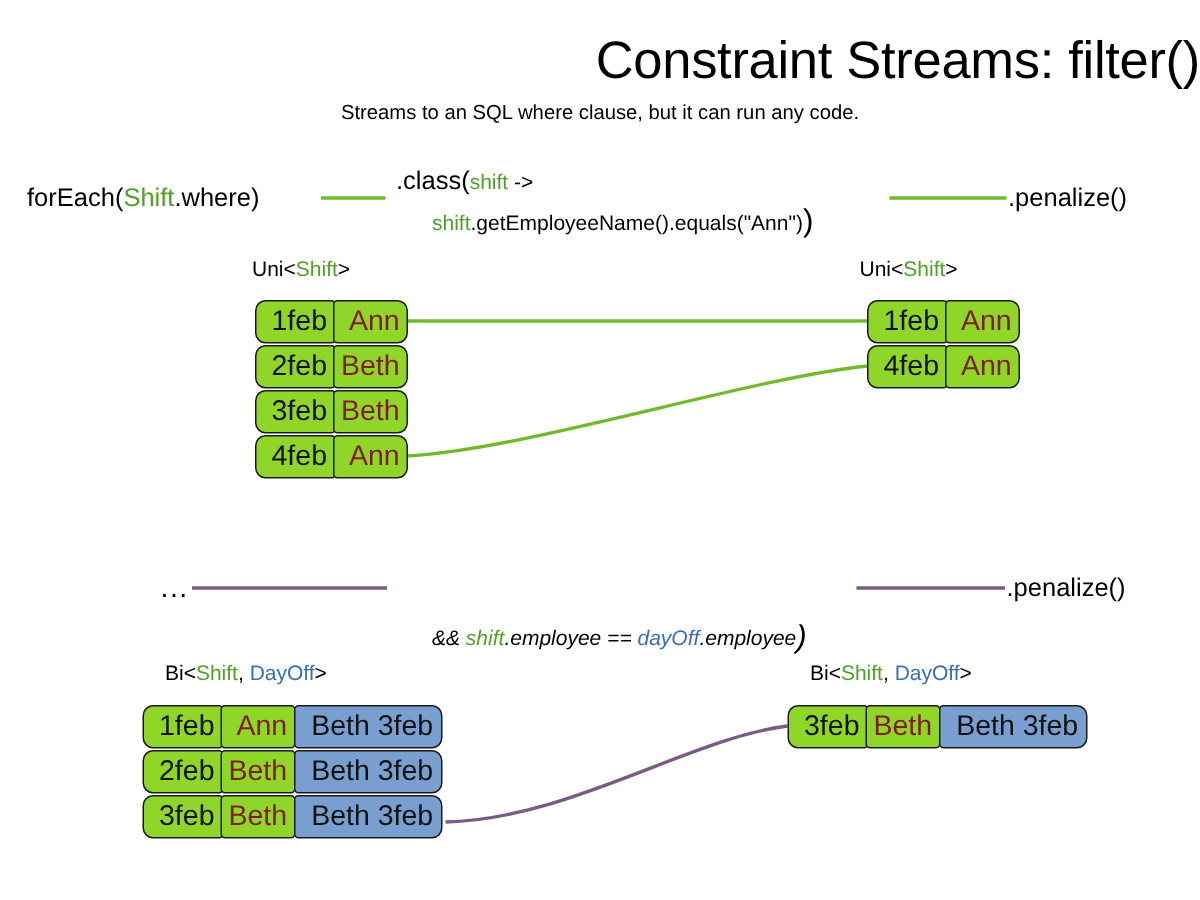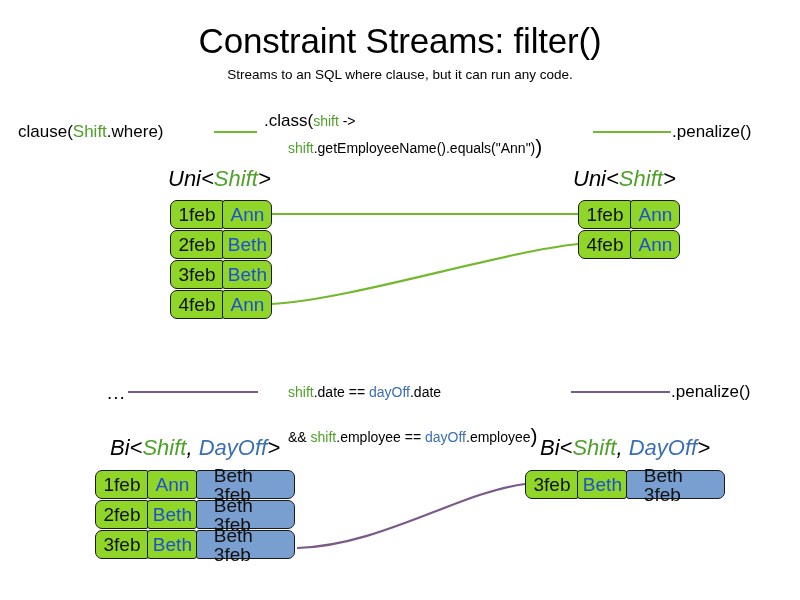--- a/index.html
+++ b/index.html
@@ -19,21 +19,21 @@
     position: relative;
     width: 800px;
     height: 600px;
   }
   .abs { position: absolute; }
 
   
   .title {
     left: 0; top: 20px;
     width: 800px;
-    text-align: center;
+    text-align: right;
     font-size: 35px;
     line-height: 42px;
     letter-spacing: -0.2px;
     white-space: nowrap;
   }
   .subtitle {
     left: 0; top: 66px;
     width: 800px;
     text-align: center;
     font-size: 13.5px;
@@ -44,52 +44,51 @@
   
   .code { font-size: 17px; line-height: 21px; white-space: nowrap; }
   .code-sm { font-size: 14px; line-height: 19px; white-space: nowrap; }
   .green-t { color: #4FA12B; }
   .blue-t  { color: #3A6FB5; }
   .blk     { color: #000000; }
 
   .big-paren { font-size: 21px; line-height: 16px; vertical-align: -1px; }
 
   .label-generic {
-    font-size: 22px;
+    font-size: 14px;
     line-height: 22px;
     white-space: nowrap;
-    font-style: italic;
   }
 
   
   .tuple-table { display: flex; flex-direction: column; gap: 1px; }
   .tuple-row {
     display: flex;
     height: 29px;
     position: relative;
   }
   .cell {
     box-sizing: border-box;
     height: 29px;
     border: 1.6px solid #1a1a1a;
     display: flex;
     align-items: center;
-    justify-content: center;
+    justify-content: flex-end;
     font-size: 19px;
     line-height: 19px;
-    padding: 0 17px;
+    padding: 0 5px;
     position: relative;
   }
   .cell-green { background: #8FD628; }
   .cell-blue  { background: #789FD0; }
   .cell.first { border-radius: 7px 3px 3px 7px; }
   .cell.mid   { border-radius: 3px; margin-left: -1.6px; }
   .cell.last  { border-radius: 3px 7px 7px 3px; margin-left: -1.6px; }
   .t-date { color: #111111; }
-  .t-name { color: #1d4ed8; }
+  .t-name { color: #7f1d1d; }
   .t-blue-txt { color: #111111; }
 
   
   svg.connectors {
     position: absolute;
     left: 0; top: 0;
     width: 800px; height: 600px;
     pointer-events: none;
   }
   .ellipsis { font-size: 19px; line-height: 19px; letter-spacing: 1px; }
@@ -113,21 +112,21 @@
 
     <line x1="571" y1="392" x2="670" y2="392" stroke="#7A5A86" stroke-width="2.2"></line>
 
     <path d="M297,548 C380,546 460,492 525,484" stroke="#7A5A86" stroke-width="2.2" fill="none"></path>
   </svg>
 
   <div class="abs title">Constraint Streams: filter()</div>
   <div class="abs subtitle">Streams to an SQL where clause, but it can run any code.</div>
 
   <div class="abs code" style="left:18px; top:121px;">
-    <span class="blk">clause(</span><span class="green-t">Shift</span><span class="blk">.where)</span>
+    <span class="blk">forEach(</span><span class="green-t">Shift</span><span class="blk">.where)</span>
   </div>
 
   <div class="abs code" style="left:264px; top:110px;">
     <span class="blk">.class(</span><span class="green-t code-sm">shift</span><span class="blk code-sm"> -&gt;</span>
   </div>
 
   <div class="abs code-sm" style="left:288px; top:139px;">
     <span class="green-t">shift</span><span class="blk">.getEmployeeName().equals("Ann")</span><span class="blk big-paren">)</span>
   </div>
 
@@ -191,25 +190,22 @@
         </div>
       <div class="cell cell-green last" style="width:50px;">
         <span class="t-name">Ann</span>
         </div>
     </div>
   </div>
 
   <div class="abs ellipsis" style="left:107px; top:383px;">...</div>
 
 
-  <div class="abs code-sm" style="left:288px; top:383px;">
-    <span class="green-t">shift</span><span class="blk">.date == </span><span class="blue-t">dayOff</span><span class="blk">.date</span>
-  </div>
-
-  <div class="abs code-sm" style="left:288px; top:428px;">
+
+  <div class="abs code-sm" style="left:288px; top:416px;font-style:italic;">
     <span class="blk">&amp;&amp; </span><span class="green-t">shift</span><span class="blk">.employee == </span><span class="blue-t">dayOff</span><span class="blk">.employee</span><span class="blk big-paren">)</span>
   </div>
 
   <div class="abs code" style="left:671px; top:381px;">.penalize()</div>
 
   <div class="abs label-generic" style="left:110px; top:437px;">
     <span class="blk">Bi&lt;</span><span class="green-t">Shift</span><span class="blk">, </span><span class="blue-t">DayOff</span><span class="blk">&gt;</span>
   </div>
 
   <div class="abs tuple-table" style="left:95px; top:470px;">

